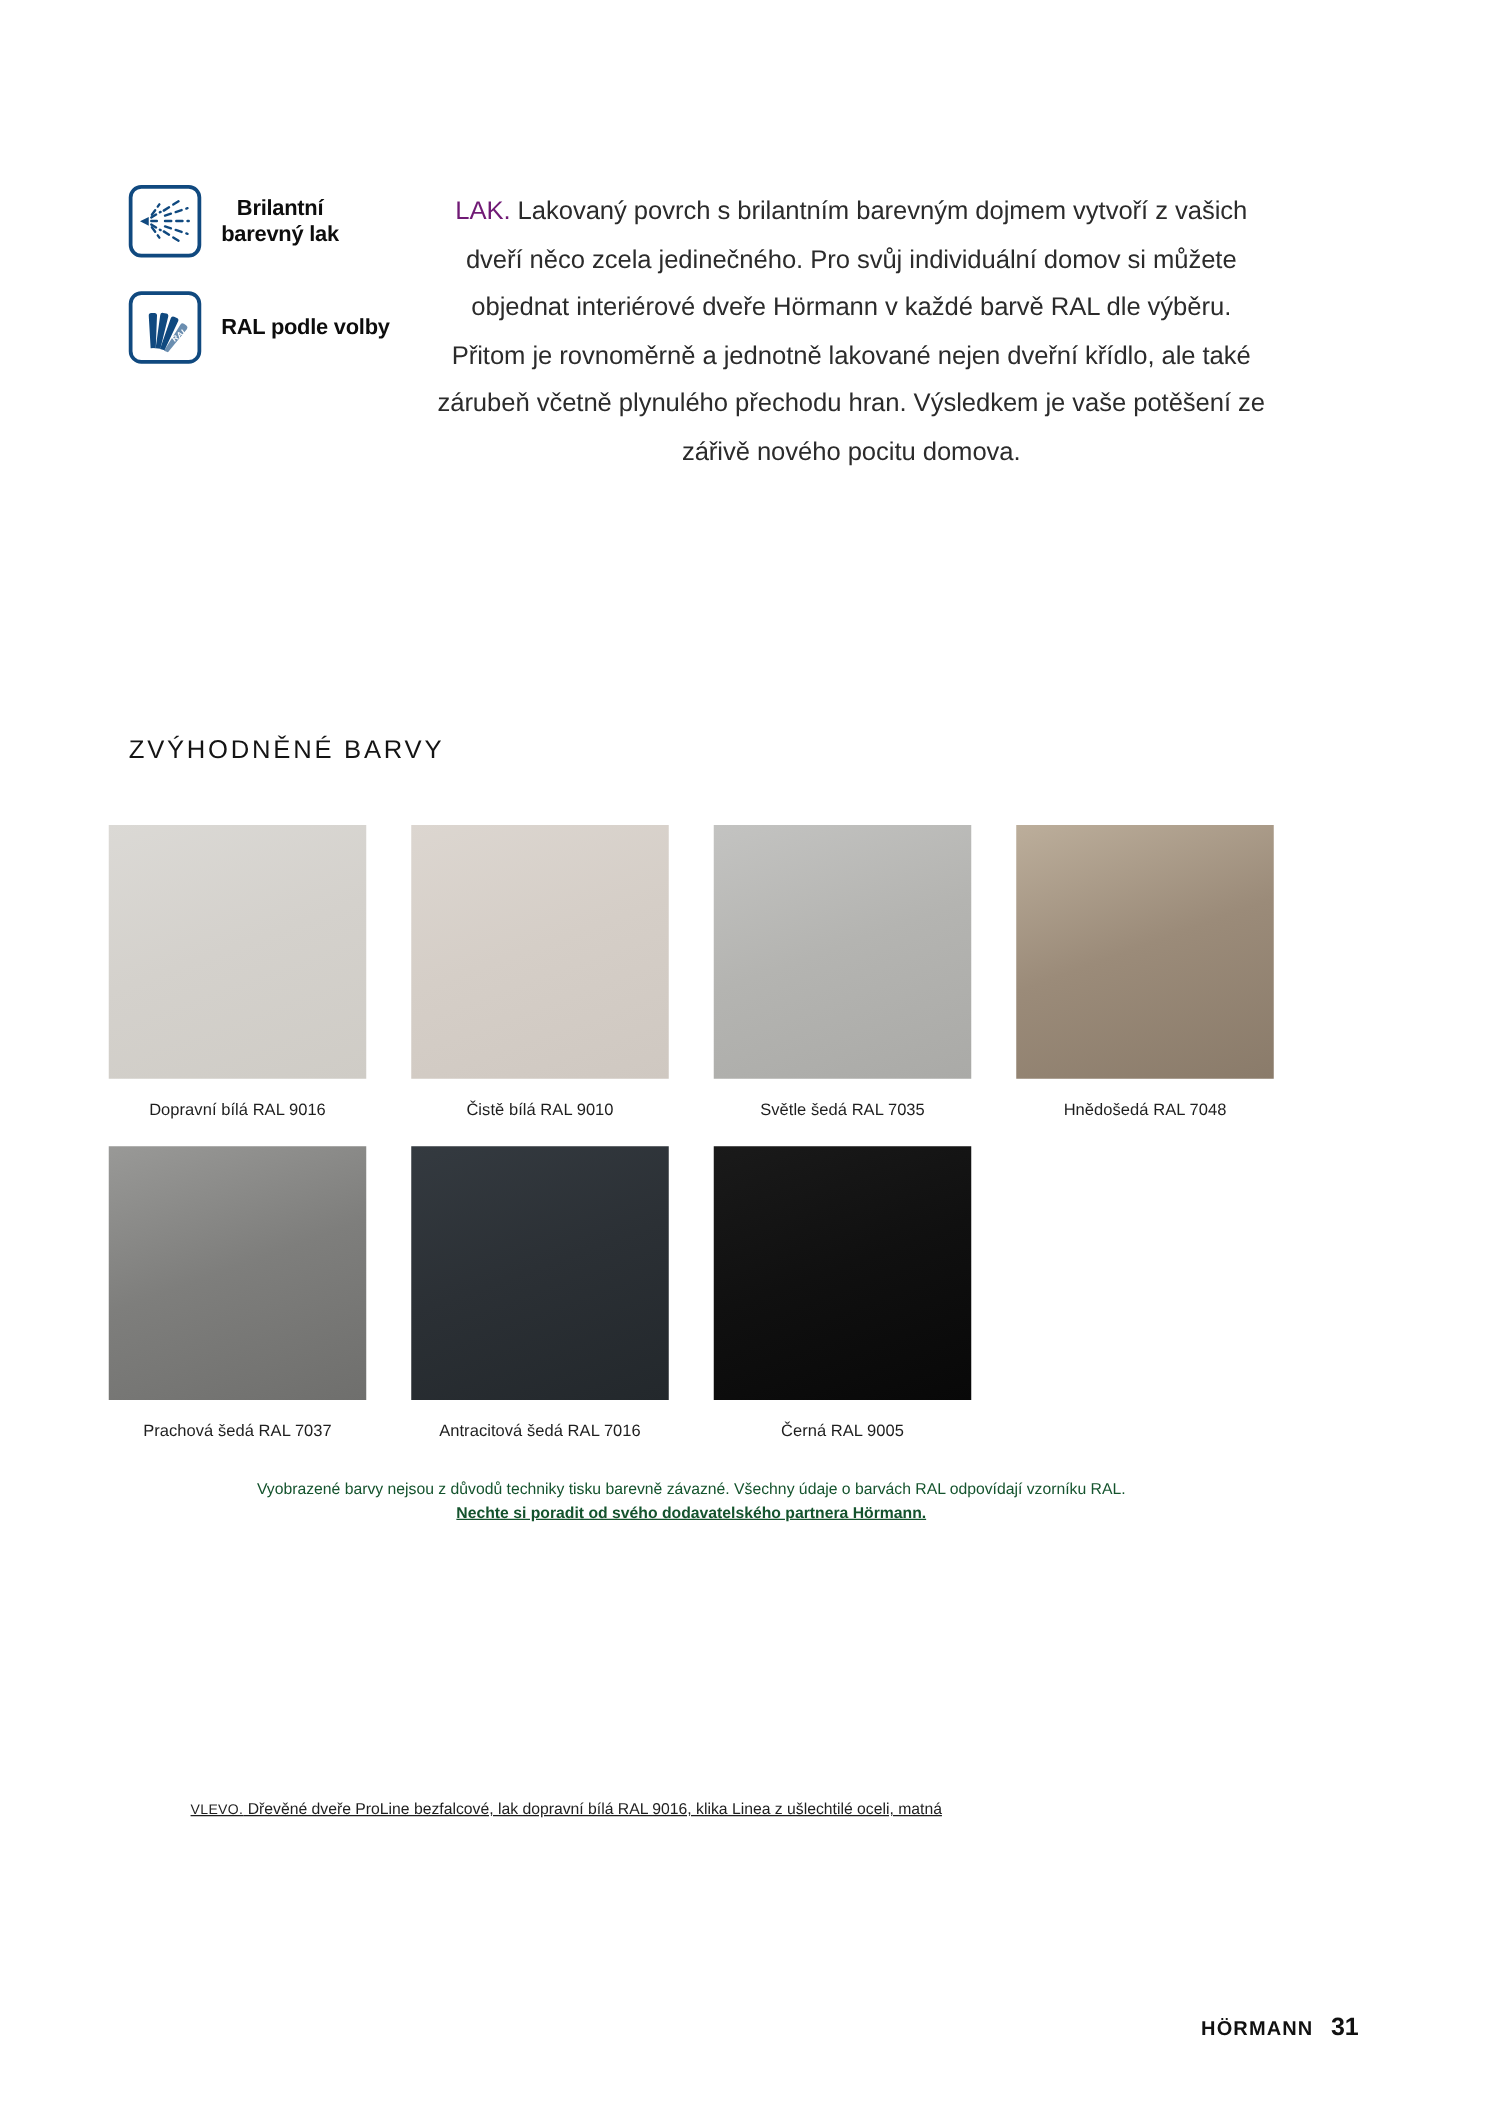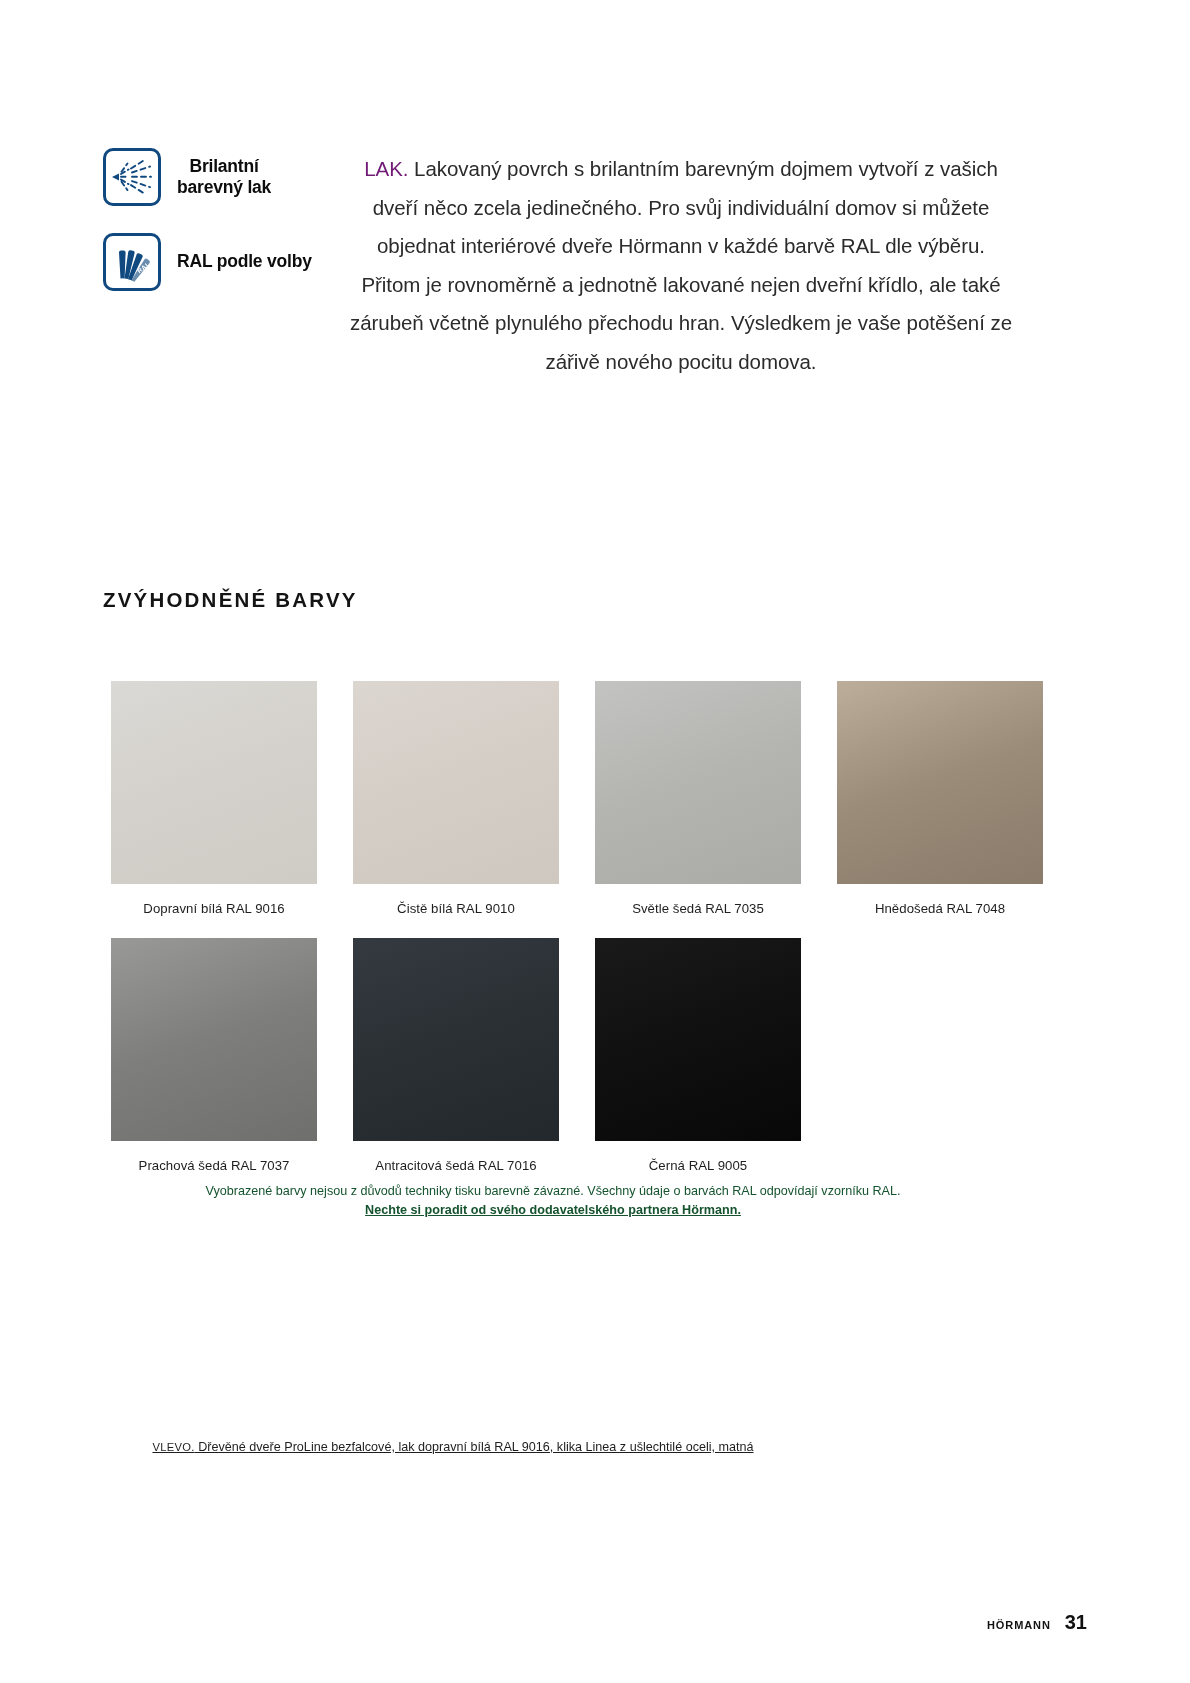--- a/index.html
+++ b/index.html
@@ -89,32 +89,31 @@
     font-weight: normal;
     color: #701a75;
   }
 
   
   .section-heading {
     position: absolute;
     left: 103px;
     top: 588px;
     font-size: 20.5px;
-    font-weight: bold;
+    font-weight: normal;
     letter-spacing: 2.2px;
     color: #141414;
   }
 
   
   .swatch-grid {
     position: absolute;
-    left: 111px;
+    left: 87px;
     top: 660px;
     width: 982px;
-    margin-top: 21px;
   }
 
   .swatch-row {
     display: flex;
     gap: 36px;
   }
   .swatch-row + .swatch-row {
     margin-top: 21px;
   }
 
@@ -171,21 +170,21 @@
   
   .footer {
     position: absolute;
     right: 103px;
     top: 1589px;
     display: flex;
     align-items: baseline;
     gap: 14px;
   }
   .footer-brand {
-    font-size: 11px;
+    font-size: 16px;
     font-weight: bold;
     letter-spacing: 0.9px;
     color: #111111;
   }
   .footer-page {
     font-size: 20px;
     font-weight: bold;
     color: #111111;
     margin-top: 22px;
   }

